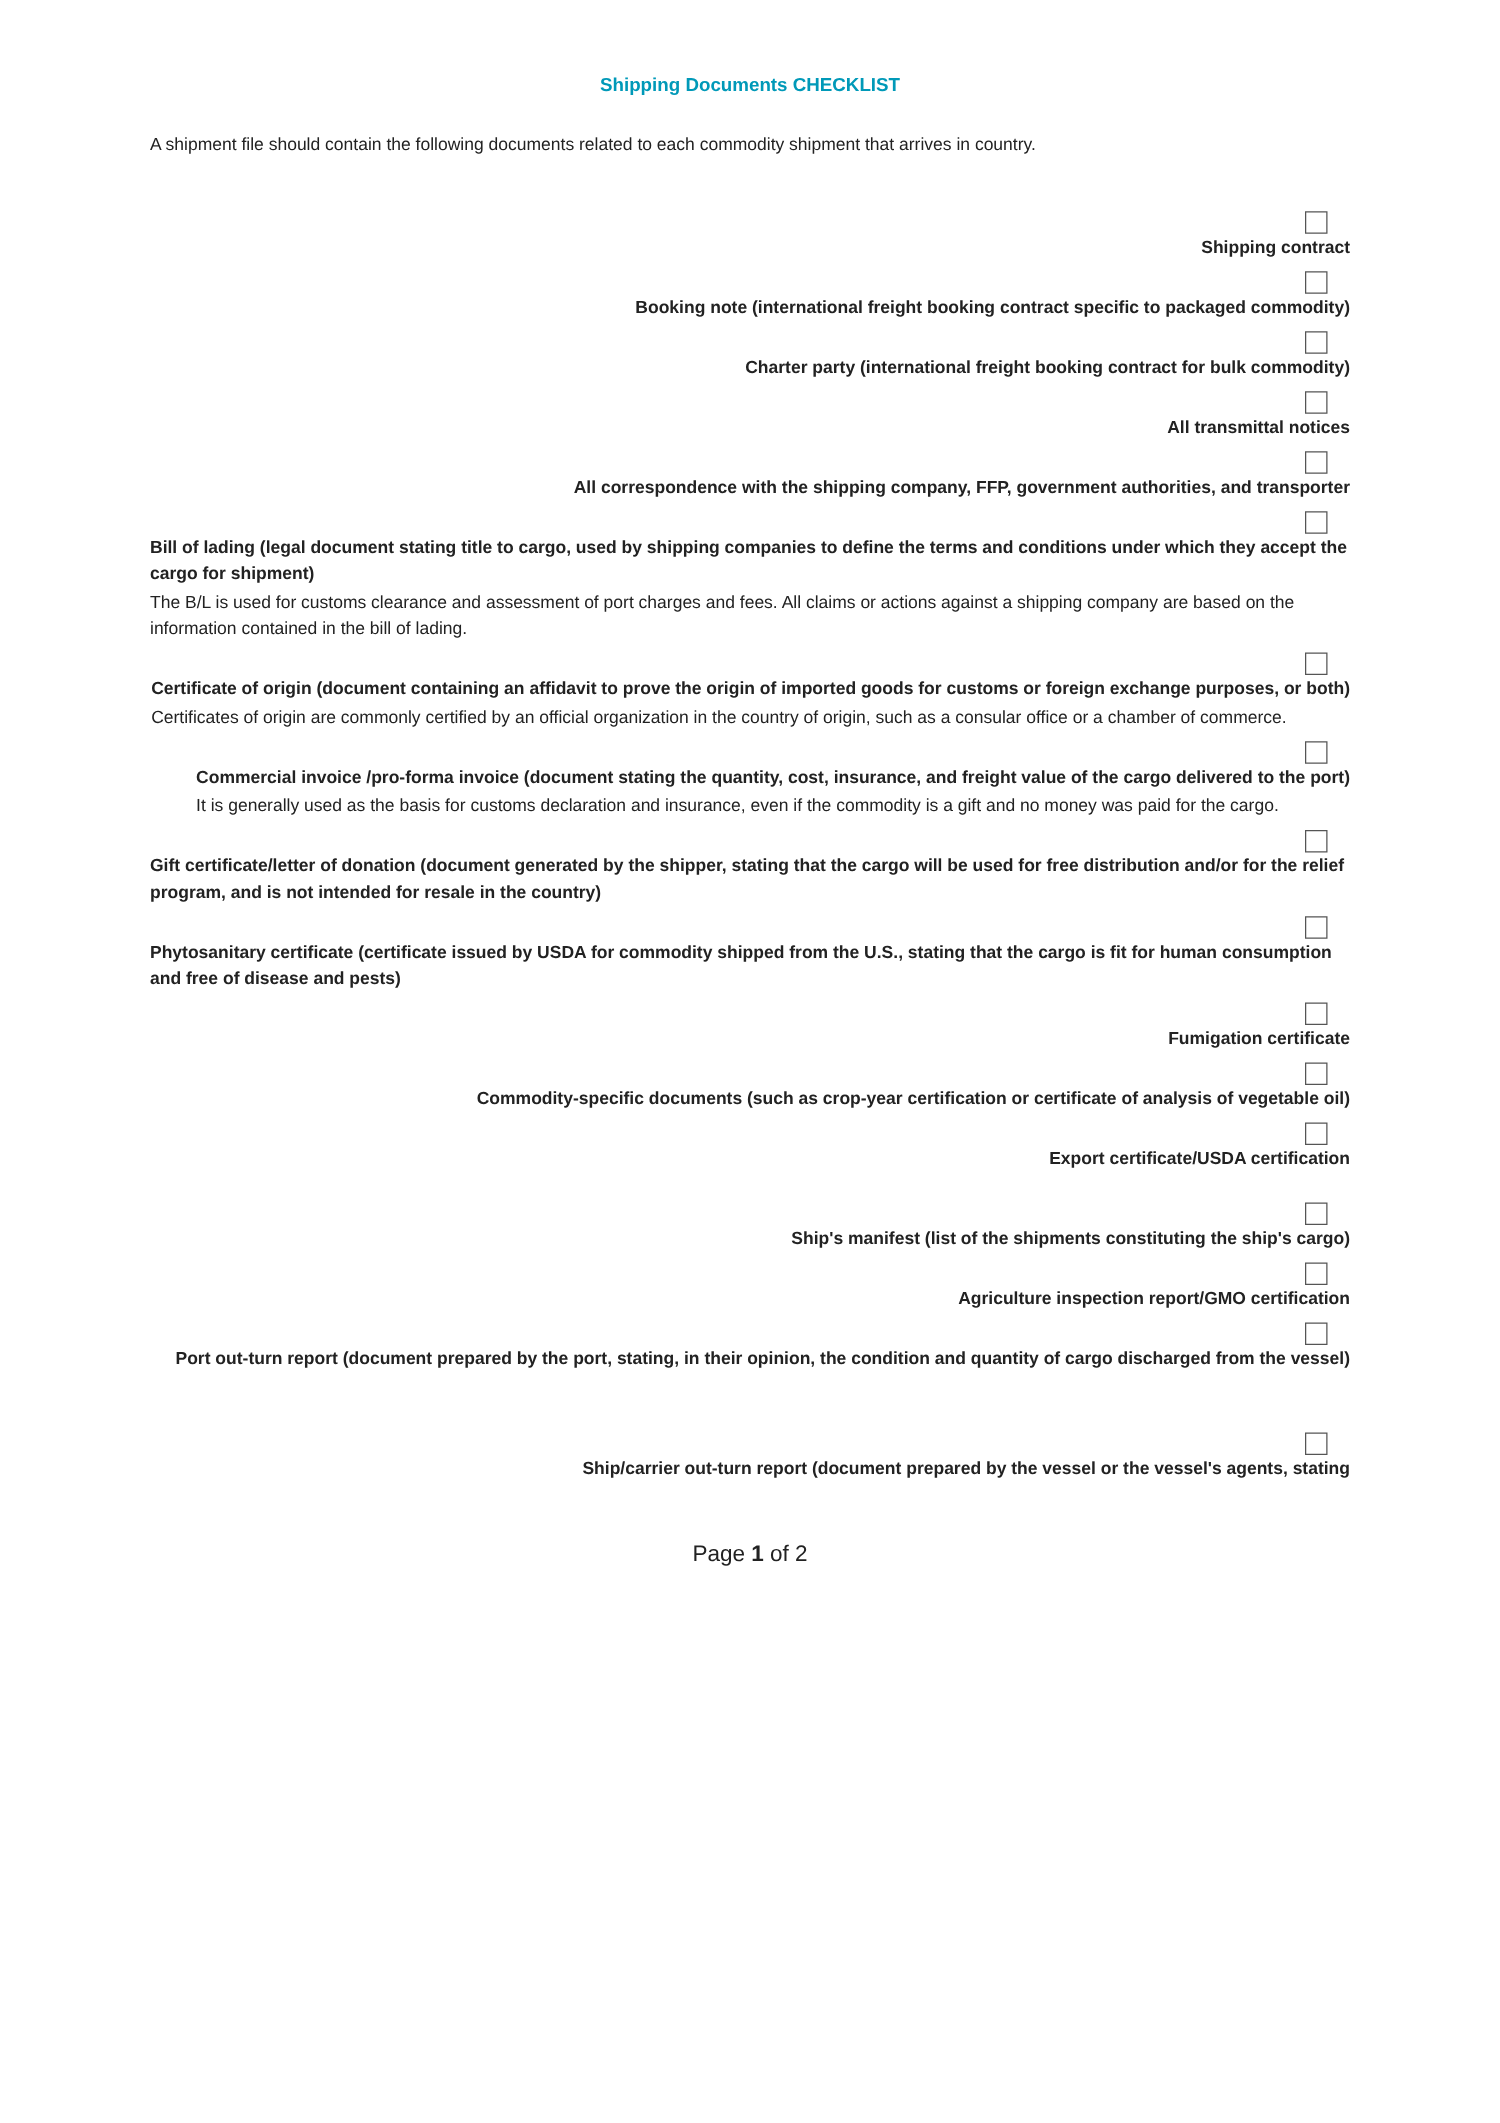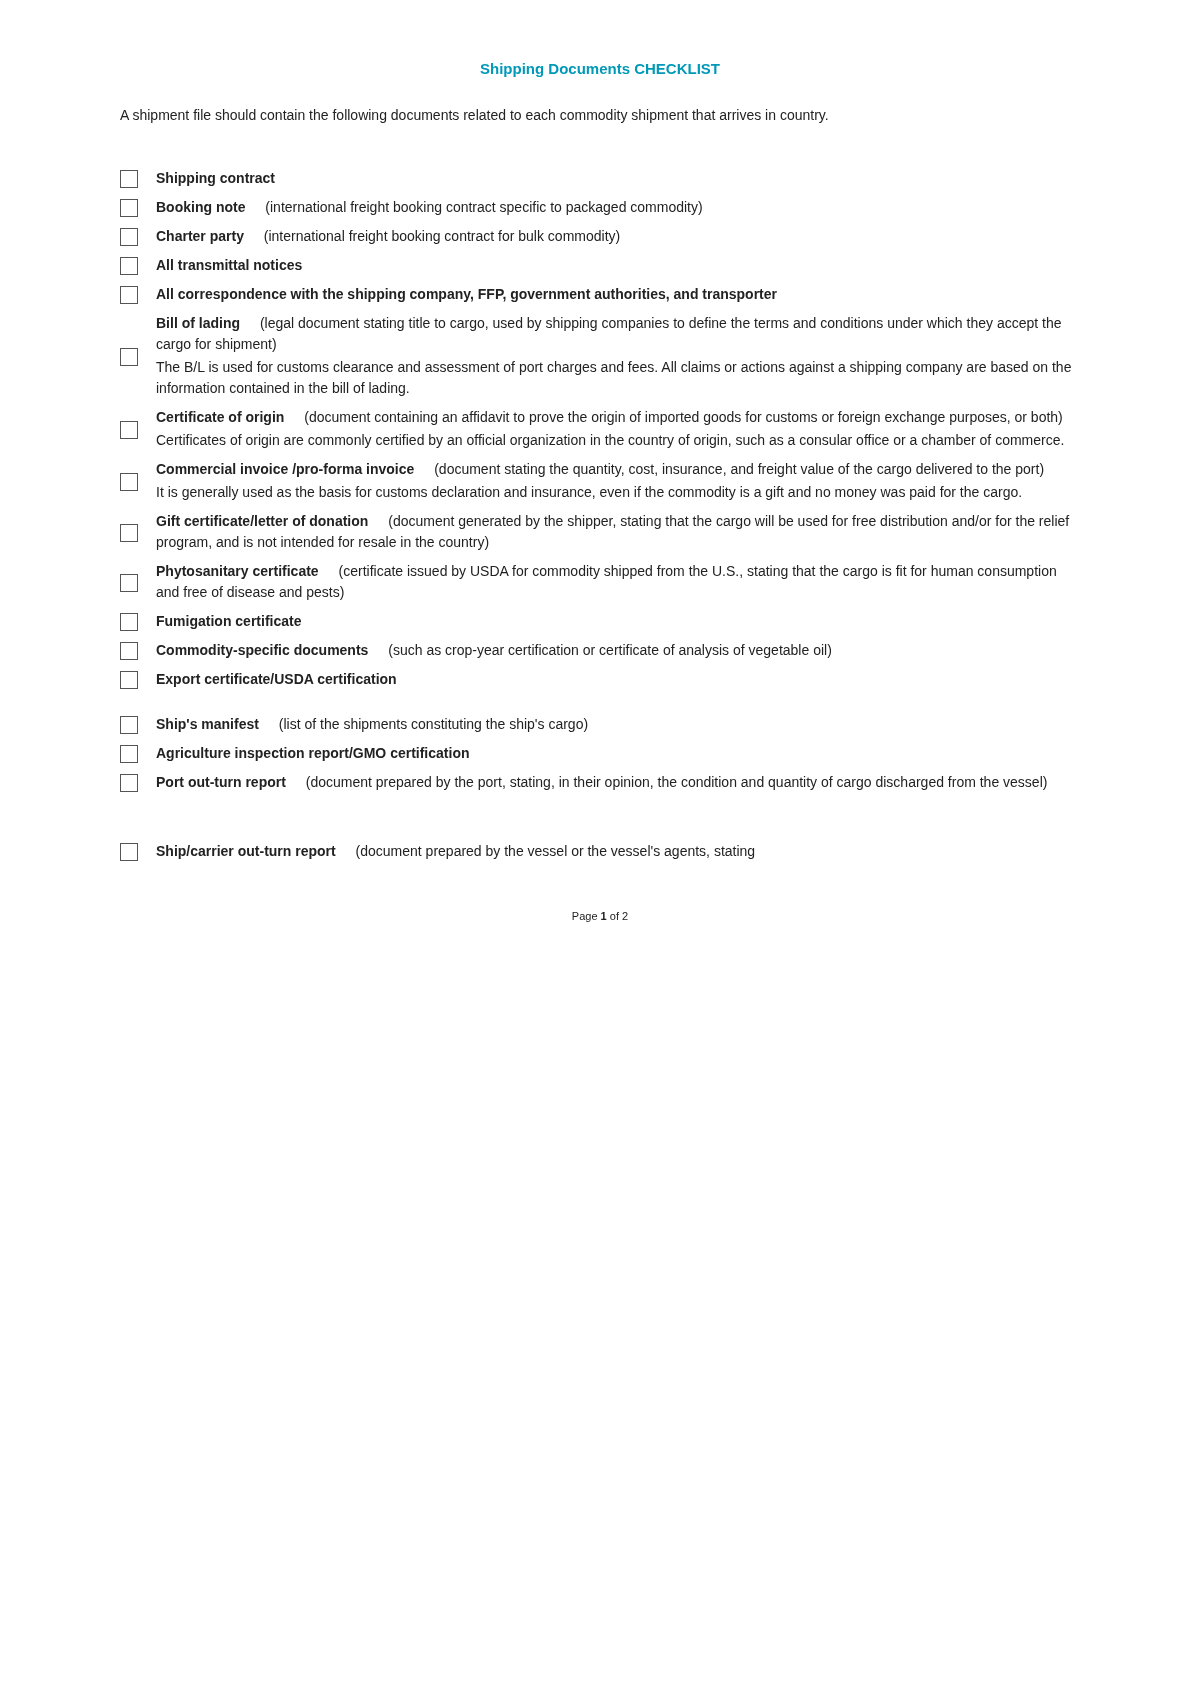--- a/index.html
+++ b/index.html
@@ -42,22 +42,23 @@
     }
 
     .checklist {
       list-style: none;
       padding: 0;
       margin: 0 0 24px 0;
     }
 
     .checklist-item {
       display: flex;
-      align-items: center;
+      align-items: flex-end;
       margin-bottom: 8px;
+      flex-direction: column;
     }
 
     .checklist-item .checkbox-wrapper {
       flex-shrink: 0;
       width: 36px;
       padding-top: 1px;
     }
 
     .checkbox {
       display: inline-block;
@@ -71,35 +72,34 @@
     .item-content {
       flex: 1;
       line-height: 1.5;
     }
 
     .item-label {
       font-weight: bold;
     }
 
     .item-normal {
-      font-weight: normal;
-      padding-left: 16px;
+      font-weight: bold;
     }
 
     .sub-text {
       display: block;
       margin-top: 2px;
       font-weight: normal;
       margin-left: 0;
     }
 
     .page-footer {
       text-align: center;
       margin-top: 48px;
-      font-size: 11px;
+      font-size: 18px;
       color: #222;
     }
   </style>
 </head>
 <body>
 
 <h1 class="page-title">Shipping Documents CHECKLIST</h1>
 
 <p class="intro-text">A shipment file should contain the following documents related to each commodity shipment that arrives in country.</p>
 

